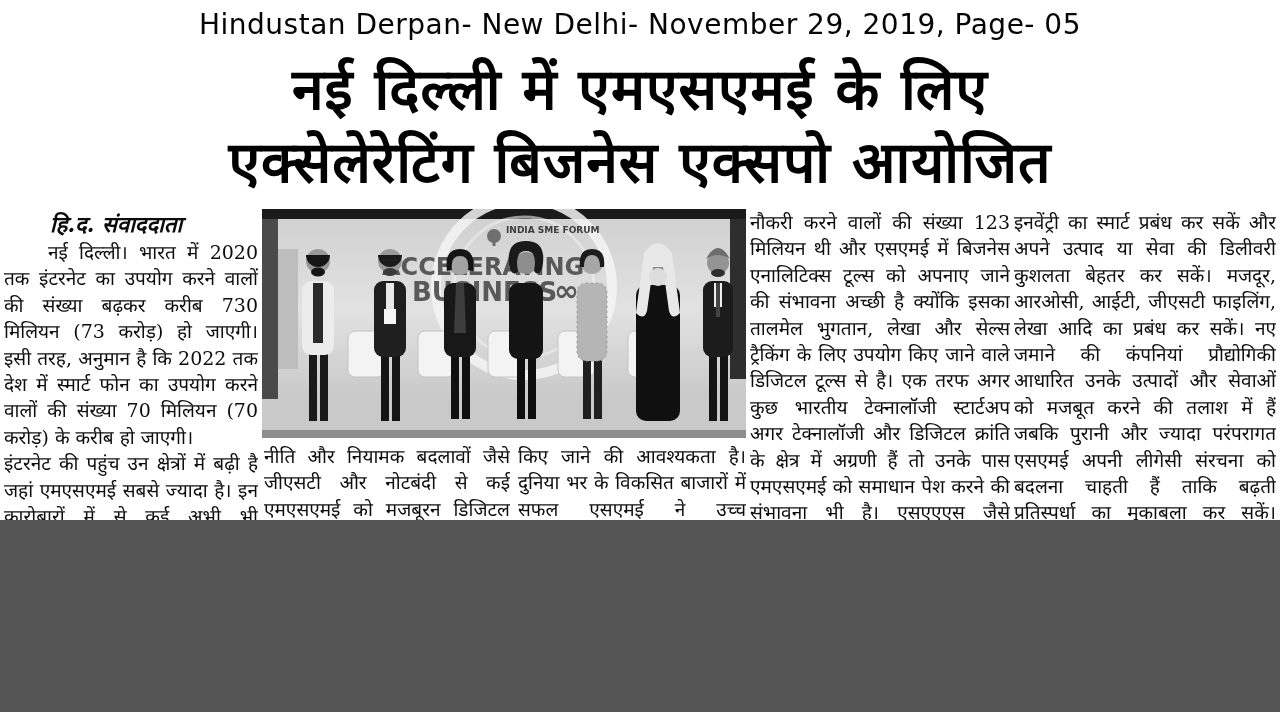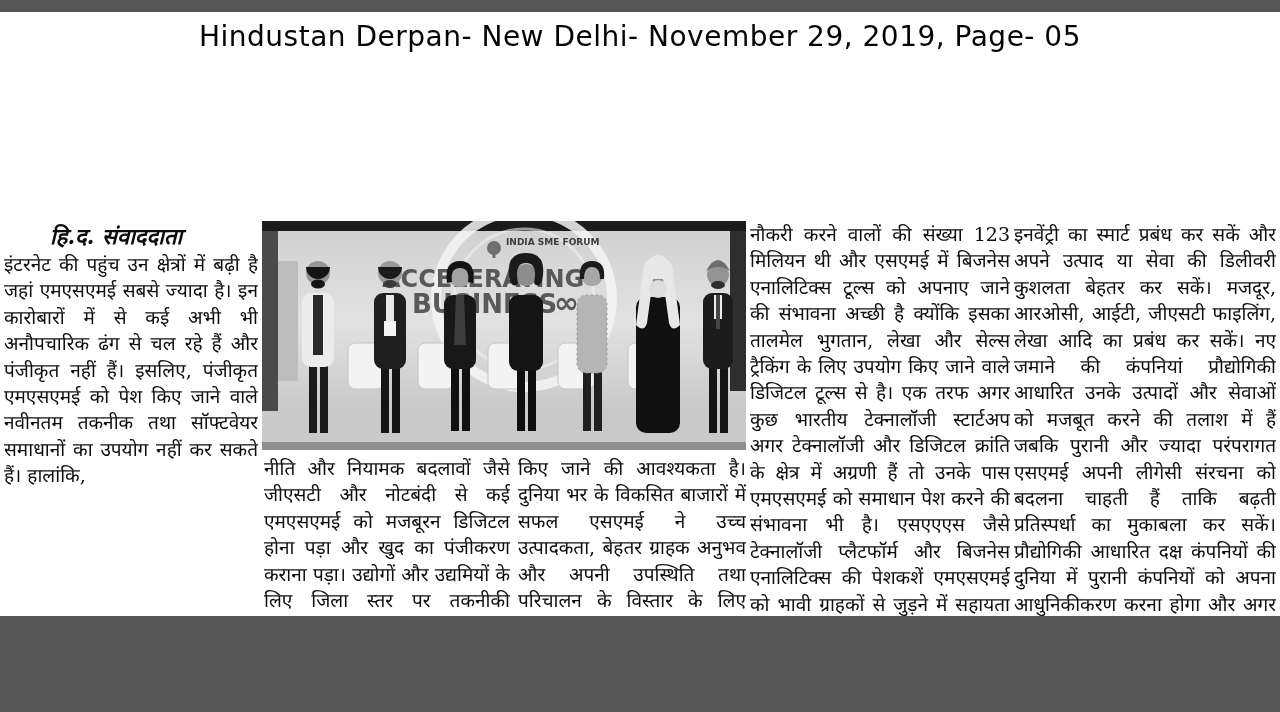--- a/index.html
+++ b/index.html
@@ -1,17 +1,17 @@
 <!DOCTYPE html>
 <html><head>
 <meta charset="utf-8">
 <style>
   html,body{margin:0;padding:0;background:#555;}
   .page{
-    position:relative;width:1280px;height:604px;margin:12px auto;
+    position:relative;width:1280px;height:520px;margin:0 auto;
     background:#ffffff;color:#0a0a0a;overflow:hidden;
     font-family:"DejaVu Serif", serif;
   }
   .masthead{
     position:absolute;top:8px;left:0;width:100%;text-align:center;
     font-family:"DejaVu Sans", sans-serif;
     font-size:28px;font-weight:500;letter-spacing:.5px;color:#050505;
   }
   .headline{
     position:absolute;top:52px;left:0;width:100%;text-align:center;
@@ -40,25 +40,30 @@
   }
   .photo-wrap svg{display:block;}
 </style>
 </head>
 <body>
 
 <div class="page">
 
   <div class="masthead">Hindustan Derpan- New Delhi- November 29, 2019, Page- 05</div>
 
+  <div class="headline">
+    <div class="hl-line">नई दिल्ली में एमएसएमई के लिए</div>
+    <div class="hl-line">एक्सेलेरेटिंग बिजनेस एक्सपो आयोजित</div>
+  </div>
 
   <div class="article">
 
     <div class="col" id="col1">
       <p class="byline">हि.द. संवाददाता</p>
+      <p class="indent">नई दिल्ली। भारत में 2020 तक इंटरनेट का उपयोग करने वालों की संख्या बढ़कर करीब 730 मिलियन (73 करोड़) हो जाएगी। इसी तरह, अनुमान है कि 2022 तक देश में स्मार्ट फोन का उपयोग करने वालों की संख्या 70 मिलियन (70 करोड़) के करीब हो जाएगी।</p>
       <p>इंटरनेट की पहुंच उन क्षेत्रों में बढ़ी है जहां एमएसएमई सबसे ज्यादा है। इन कारोबारों में से कई अभी भी अनौपचारिक ढंग से चल रहे हैं और पंजीकृत नहीं हैं। इसलिए, पंजीकृत एमएसएमई को पेश किए जाने वाले नवीनतम तकनीक तथा सॉफ्टवेयर समाधानों का उपयोग नहीं कर सकते हैं। हालांकि,</p>
     </div>
 
     <div class="photo-wrap">
       <svg width="484" height="229" viewBox="0 0 484 229" xmlns="http://www.w3.org/2000/svg">
         <defs>
           <linearGradient id="bgGrad" x1="0" y1="0" x2="0" y2="1">
             <stop offset="0" stop-color="#cfcfcf"></stop>
             <stop offset="0.5" stop-color="#e2e2e2"></stop>
             <stop offset="1" stop-color="#c6c6c6"></stop>

